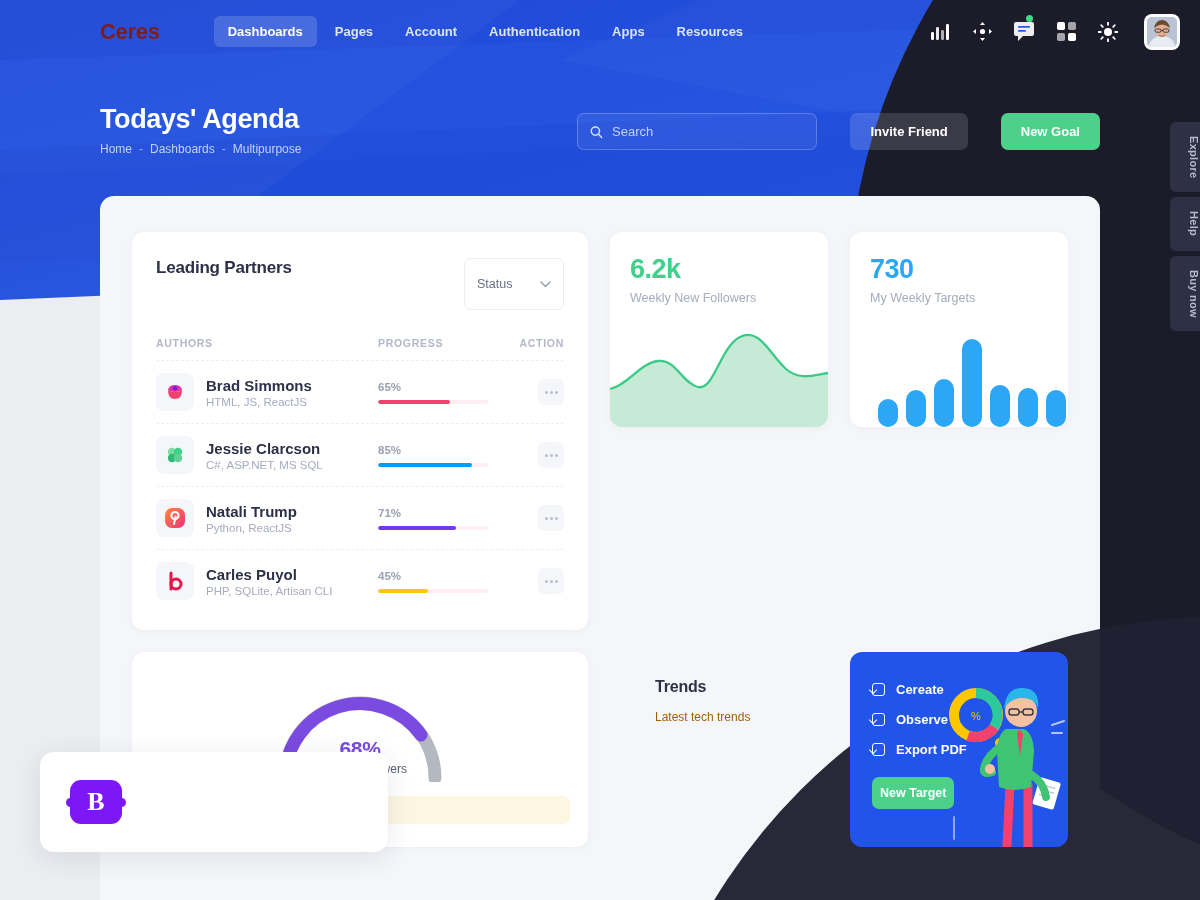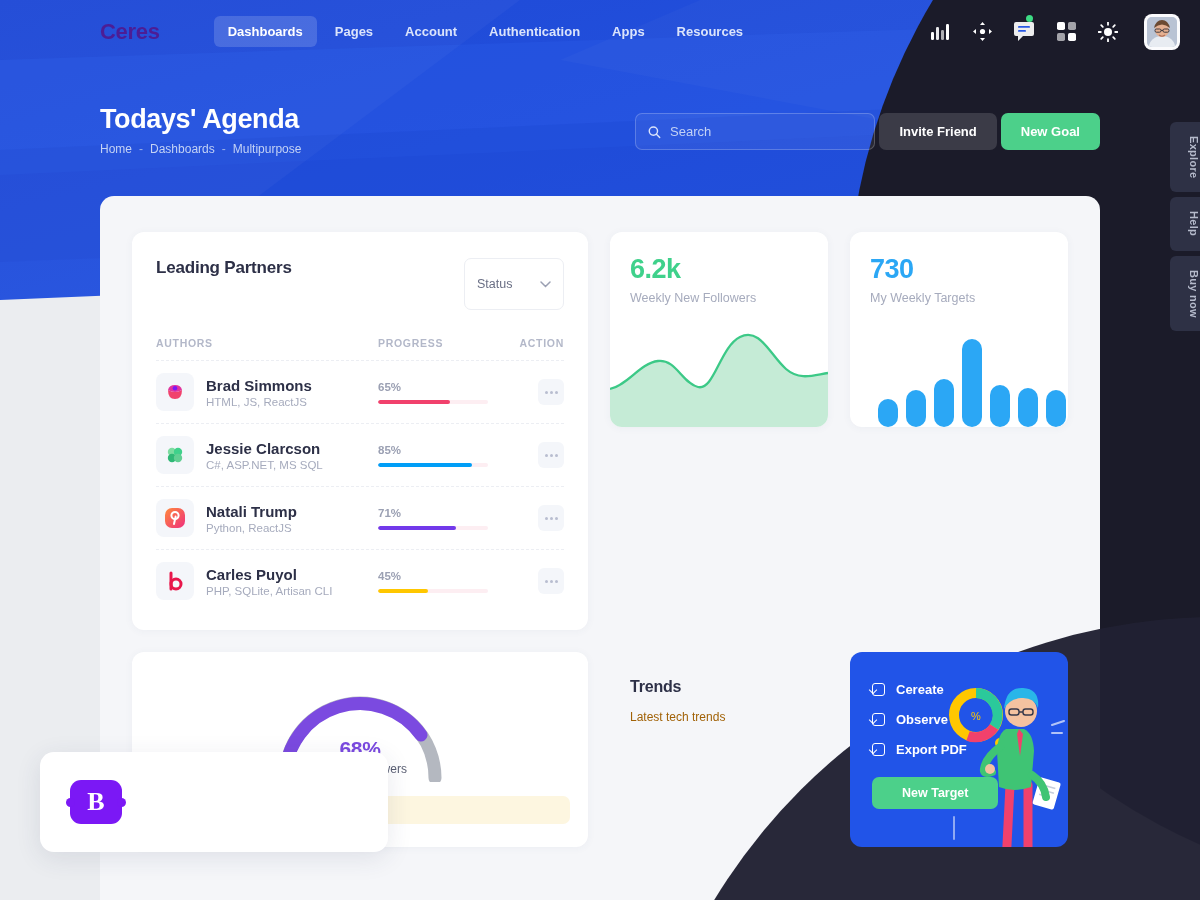--- a/index.html
+++ b/index.html
@@ -35,21 +35,21 @@
     background: rgba(33,33,51,0.97);
     z-index: 6;
   }
 
   
   .topnav {
     position: absolute; left: 0; top: 0; width: 1200px; height: 63px;
     display: flex; align-items: center; z-index: 10;
   }
   .brand {
-    margin-left: 100px; color: #4c1d95; font-size: 22px; font-weight: 700;
+    margin-left: 100px; color: #7f1d1d; font-size: 22px; font-weight: 700;
     letter-spacing: -0.3px;
   }
   .navlinks { display: flex; align-items: center; margin-left: 54px; gap: 4px; }
   .navlink {
     color: #dbe4fb; font-size: 13px; font-weight: 600; padding: 8px 14px;
     border-radius: 6px; cursor: pointer; white-space: nowrap;
   }
   .navlink.active { background: rgba(255,255,255,0.16); color: #ffffff; }
   .navicons {
     margin-left: auto; margin-right: 20px; display: flex; align-items: center; gap: 18px;
@@ -71,21 +71,21 @@
   .pagehead {
     position: absolute; left: 100px; top: 104px; z-index: 10;
   }
   .pagetitle { color: #fff; font-size: 27px; font-weight: 700; letter-spacing: -0.4px; }
   .crumbs { margin-top: 7px; display: flex; align-items: center; gap: 7px; }
   .crumbs span { color: #c3d2f5; font-size: 12px; }
   .crumbs .sep { color: #9db2e6; }
 
   .headtools {
     position: absolute; right: 100px; top: 113px; z-index: 10;
-    display: flex; align-items: center; gap: 4px;
+    display: flex; align-items: center; gap: 33px;
   }
   .searchbox {
     width: 240px; height: 37px; border-radius: 7px;
     border: 1px solid rgba(255,255,255,0.22);
     background: rgba(255,255,255,0.06);
     display: flex; align-items: center; padding: 0 12px; gap: 9px; cursor: text;
   }
   .searchbox input {
     background: transparent; border: none; outline: none; color: #fff;
     font-size: 13px; font-family: inherit; width: 100%;
@@ -196,21 +196,21 @@
   .check-item { display: flex; align-items: center; gap: 11px; margin-bottom: 15px; }
   .chk {
     width: 13px; height: 13px; border: 1.6px solid #fff; border-radius: 3px; flex: none;
     position: relative;
   }
   .chk::after { content:''; position:absolute; left:-3px; top:3px; width:5px; height:5px;
     border-left:1.6px solid #fff; border-bottom:1.6px solid #fff; transform: rotate(-45deg); }
   .check-item span { color: #fff; font-size: 13px; font-weight: 700; }
   .btn-target {
     background: #4cd08a; color: #fff; border: none; border-radius: 7px;
-    padding: 9px 30px; font-size: 12.5px; font-weight: 700; cursor: pointer;
+    padding: 9px 8px; font-size: 12.5px; font-weight: 700; cursor: pointer;
     font-family: inherit; margin-top: 5px;
   }
   .promo-art { position: absolute; right: -6px; bottom: -24px; }
   .lc-title { font-size: 16px; font-weight: 700; color: #2d3047; letter-spacing: -0.2px; }
   .lc-sub { font-size: 12px; color: #a16207; margin-top: 14px; }
 
   
   .bsbadge {
     position: absolute; left: 40px; top: 752px; width: 348px; height: 100px;
     background: #fff; border-radius: 14px; box-shadow: 0 6px 26px rgba(45,55,95,0.11);
@@ -593,21 +593,21 @@
             <line x1="30" y1="150" x2="30" y2="172" stroke="#fff" stroke-width="2" stroke-linecap="round" opacity="0.5"></line>
           </svg>
         </div>
       </div>
 
     </div>
   </div>
 
   <div class="dark-circle-2"></div>
 
-  <div style="position:absolute;left:630px;top:678px;z-index:7;">
+  <div style="position:absolute;left:655px;top:678px;z-index:7;">
     <div class="lc-title">Trends</div>
     <div class="lc-sub">Latest tech trends</div>
   </div>
 
   <div class="bsbadge">
     <div class="bs-logo">
       <b>B</b>
     </div>
   </div>
 

